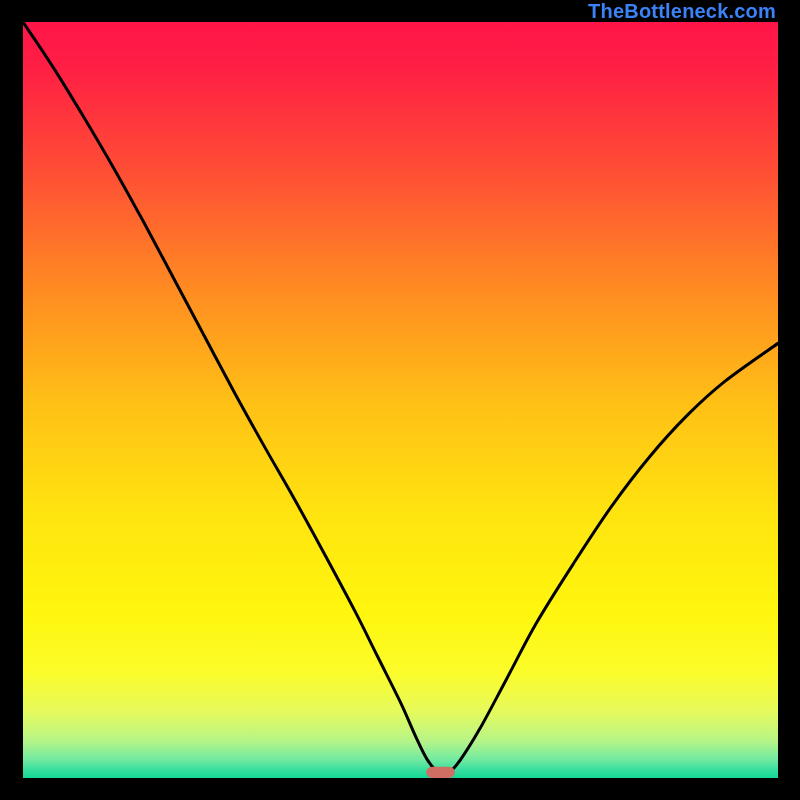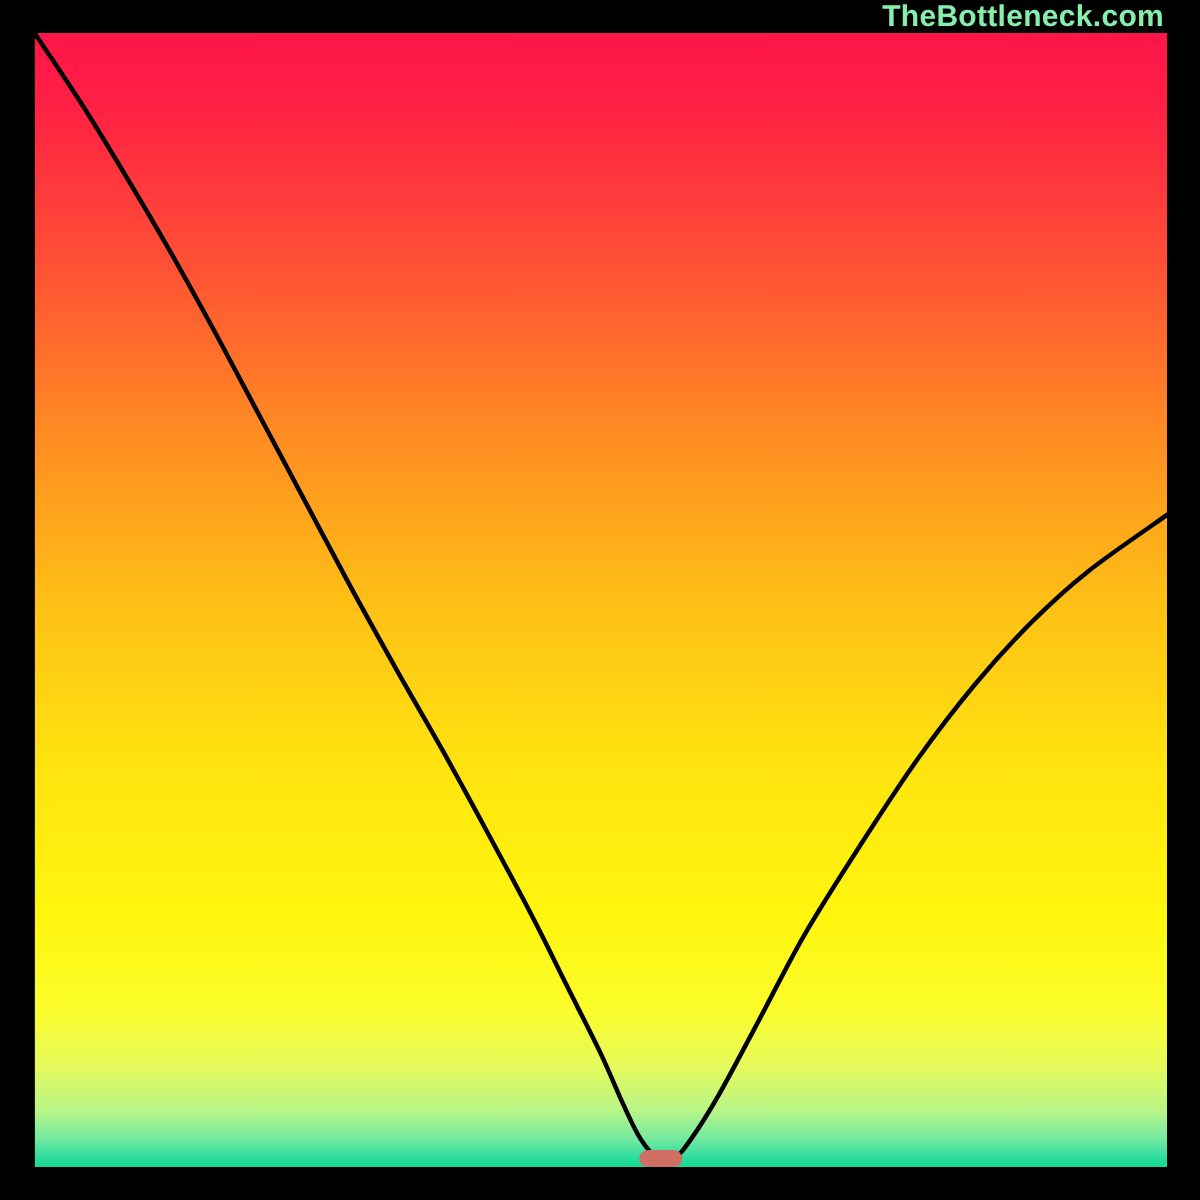--- a/index.html
+++ b/index.html
@@ -26,21 +26,21 @@
     height: 756px;
     overflow: hidden;
   }
   .watermark {
     position: absolute;
     top: 0px;
     right: 24px;
     font-family: Arial, Helvetica, sans-serif;
     font-size: 20px;
     font-weight: bold;
-    color: #86efac;
+    color: #3b82f6;
     letter-spacing: 0.2px;
   }
   svg {
     display: block;
   }
 </style>
 </head>
 <body>
 
 <div class="frame">

